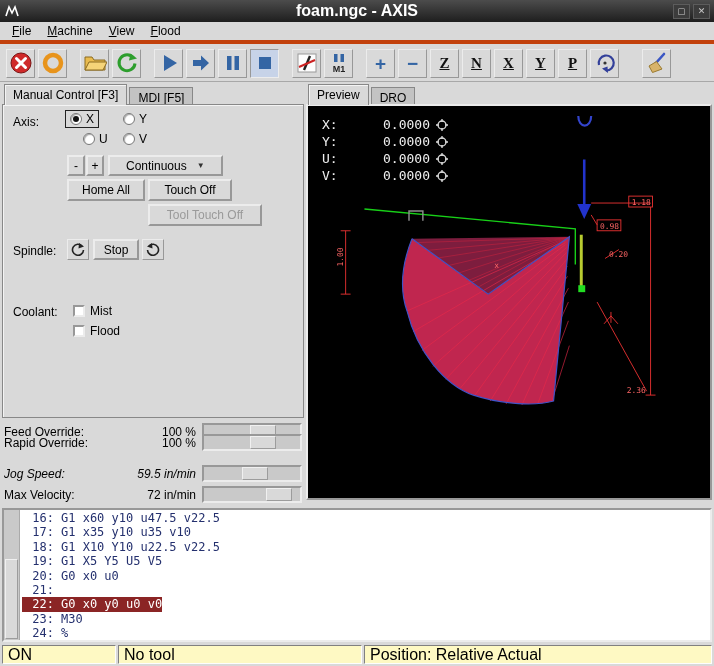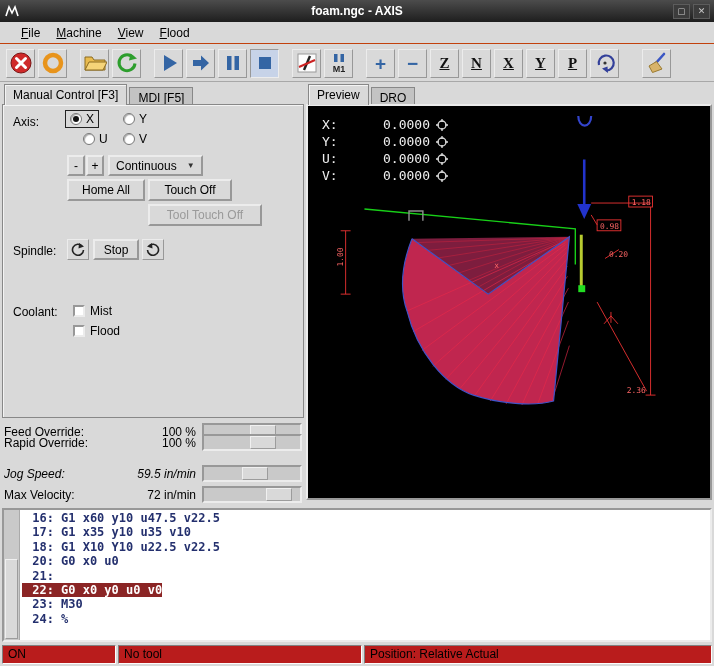--- a/index.html
+++ b/index.html
@@ -3,28 +3,28 @@
 <meta charset="utf-8">
 <style>
   * { margin:0; padding:0; box-sizing:border-box; }
   html,body { width:714px; height:666px; overflow:hidden; }
   body { background:#d9d9d9; font-family:"Liberation Sans", sans-serif; font-size:12px; color:#000; position:relative; }
 
   
   .titlebar { position:absolute; left:0; top:0; width:714px; height:22px;
     background:linear-gradient(#4c4c4c,#1e1e1e); display:flex; align-items:center; }
   .win-icon { width:16px; height:14px; margin-left:4px; display:flex; align-items:center; justify-content:center; }
-  .title-text { position:absolute; left:0; right:0; text-align:center; color:#fff; font-weight:bold; font-size:12px; }
+  .title-text { position:absolute; left:0; right:0; text-align:center; color:#fff; font-weight:bold; font-size:16px; }
   .win-controls { margin-left:auto; display:flex; gap:3px; margin-right:4px; z-index:2; }
   .win-btn { width:17px; height:15px; background:#3c3c3c; border:1px solid #5c5c5c; color:#c8c8c8;
     font-size:9px; line-height:13px; text-align:center; cursor:default; }
 
   
   .menubar { position:absolute; left:0; top:22px; width:714px; height:22px; background:#d9d9d9;
-    display:flex; align-items:center; padding-left:13px; border-bottom:1px solid #c2410c; }
+    display:flex; align-items:center; padding-left:4px; border-bottom:4px solid #c2410c; }
   .menu-item { display:inline-block; padding:2px 8px; }
   .menu-item::first-letter { text-decoration:underline; }
 
   
   .toolbar { position:absolute; left:0; top:45px; width:714px; height:37px; background:#d9d9d9;
     display:flex; align-items:center; padding-left:6px; border-bottom:1px solid #a8a8a8; }
   .tb-btn { width:29px; height:29px; display:flex; align-items:center; justify-content:center;
     background:#d9d9d9; border:1px outset #ececec; margin-right:3px; }
   .tb-btn.pressed { border:1px inset #ececec; background:#c7d3e8; }
   .tb-gap { width:10px; }
@@ -48,21 +48,21 @@
   .radio.sel::after { content:""; display:block; width:6px; height:6px; margin:2px; border-radius:50%; background:#111; }
   .radio-opt { position:absolute; display:flex; align-items:center; font-size:12px; padding:1px 4px; }
   .radio-opt.framed { border:1px solid #222; background:#d9d9d9; }
 
   .btn { background:#d9d9d9; border:2px outset #ececec; font-size:12px; text-align:center;
     display:flex; align-items:center; justify-content:center; position:absolute; }
   .btn.disabled { color:#9a9a9a; }
   .btn.small-icon { border:1px outset #ececec; }
 
   .combo { position:absolute; background:#d9d9d9; border:2px outset #ececec; display:flex;
-    align-items:center; padding:0 6px; font-size:12px; }
+    align-items:center; padding:0 16px; font-size:12px; }
   .combo .arrow { margin-left:10px; font-size:8px; color:#333; }
 
   .checkbox { width:12px; height:12px; border:2px inset #ececec; background:#fff; display:inline-block;
     vertical-align:-2px; margin-right:5px; }
   .check-opt { position:absolute; display:flex; align-items:center; }
 
   
   .ovr-row { position:absolute; left:0; width:304px; height:20px; }
   .ovr-label { position:absolute; left:4px; top:3px; }
   .ovr-value { position:absolute; left:100px; width:96px; top:3px; text-align:right; }
@@ -86,26 +86,26 @@
   .gcode { position:absolute; left:2px; top:508px; width:710px; height:134px;
     border:2px inset #ececec; background:#fff; display:flex; }
   .gscroll { width:16px; background:#c9c9c9; border-right:1px solid #aaa; position:relative; }
   .gthumb { position:absolute; left:1px; width:13px; top:38%; bottom:1px; background:#d9d9d9; border:1px outset #f0f0f0; }
   .glines { flex:1; padding:1px 0 0 2px; font-family:"DejaVu Sans Mono", monospace; font-size:12px;
     color:#24306e; overflow:hidden; }
   .gcode-line { height:14.4px; line-height:14.4px; white-space:pre; }
   .gcode-line .ln { display:inline-block; width:32px; text-align:right; }
   .gcode-line .txt { padding-left:7px; }
   .gcode-line.active .content { background:#8b2525; color:#fff; }
-  .content { display:inline-block;font-weight:bold; }
+  .content { display:inline-block; }
 
   
   .statusbar { position:absolute; left:2px; top:645px; width:710px; height:19px; display:flex; gap:2px; }
-  .status-cell { border:1px solid; border-color:#808080 #fdfdfd #fdfdfd #808080; background:#b91c1c;
-    padding:1px 5px; font-size:12px; line-height:15px; }
+  .status-cell { border:1px solid; border-color:#808080 #fdfdfd #fdfdfd #808080; background:#fef9c3;
+    padding:1px 5px; font-size:16px; line-height:15px; }
   .sc1 { width:114px; } .sc2 { width:244px; } .sc3 { flex:1; }
 </style>
 </head>
 <body>
 
 <div class="titlebar">
   <span class="win-icon">
     <svg width="14" height="12" viewBox="0 0 14 12">
         <path d="M1 11 L4 2 L7 8 L10 2 L13 11" stroke="#fff" stroke-width="1.6" fill="none"></path>
       </svg>
@@ -438,20 +438,21 @@
 </div>
 
 <div class="gcode">
   <div class="gscroll">
     <span class="gthumb"></span>
   </div>
   <div class="glines">
     <div class="gcode-line"><span class="content"><span class="ln">16:</span><span class="txt">G1 x60 y10 u47.5 v22.5</span></span></div>
     <div class="gcode-line"><span class="content"><span class="ln">17:</span><span class="txt">G1 x35 y10 u35 v10</span></span></div>
     <div class="gcode-line"><span class="content"><span class="ln">18:</span><span class="txt">G1 X10 Y10 u22.5 v22.5</span></span></div>
+    <div class="gcode-line"><span class="content"><span class="ln">19:</span><span class="txt">G1 X5 Y5 U5 V5</span></span></div>
     <div class="gcode-line"><span class="content"><span class="ln">20:</span><span class="txt">G0 x0 u0</span></span></div>
     <div class="gcode-line"><span class="content"><span class="ln">21:</span><span class="txt"></span></span></div>
     <div class="gcode-line active"><span class="content"><span class="ln">22:</span><span class="txt">G0 x0 y0 u0 v0</span></span></div>
     <div class="gcode-line"><span class="content"><span class="ln">23:</span><span class="txt">M30</span></span></div>
     <div class="gcode-line"><span class="content"><span class="ln">24:</span><span class="txt">%</span></span></div>
   </div>
 </div>
 
 <div class="statusbar">
   <span class="status-cell sc1">ON</span>

